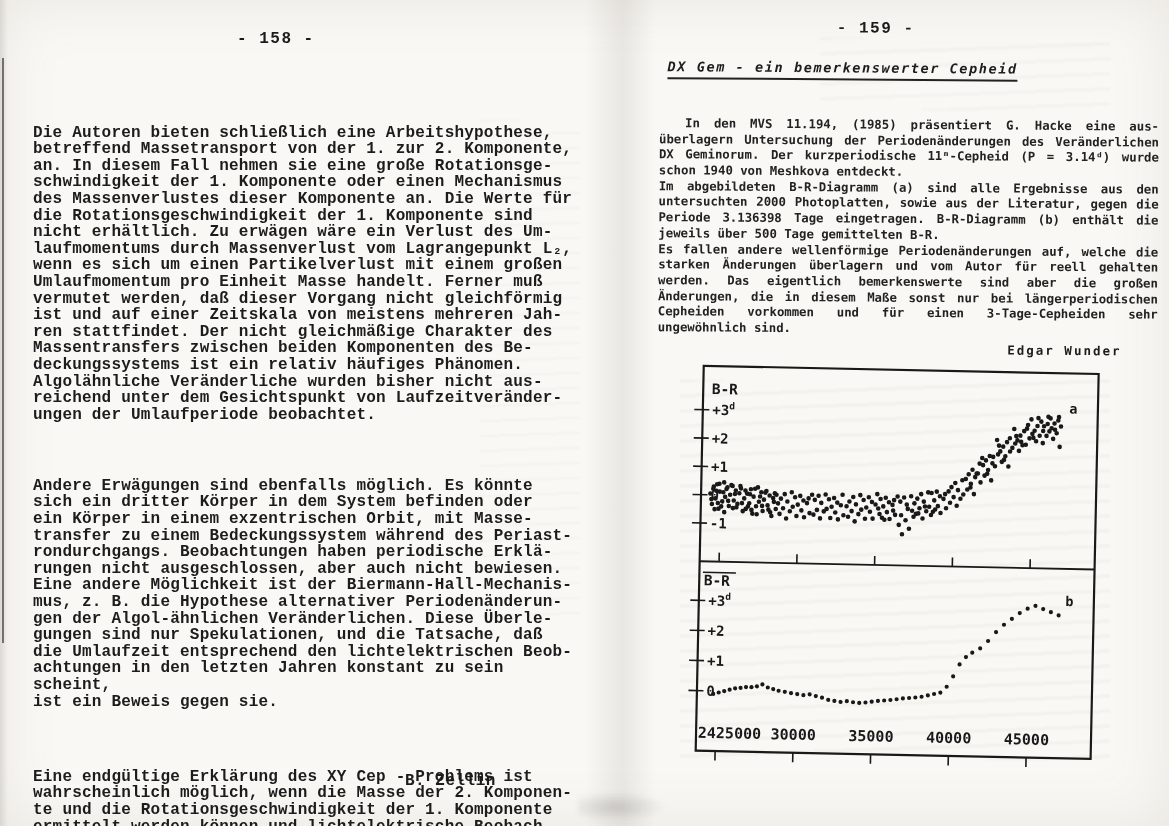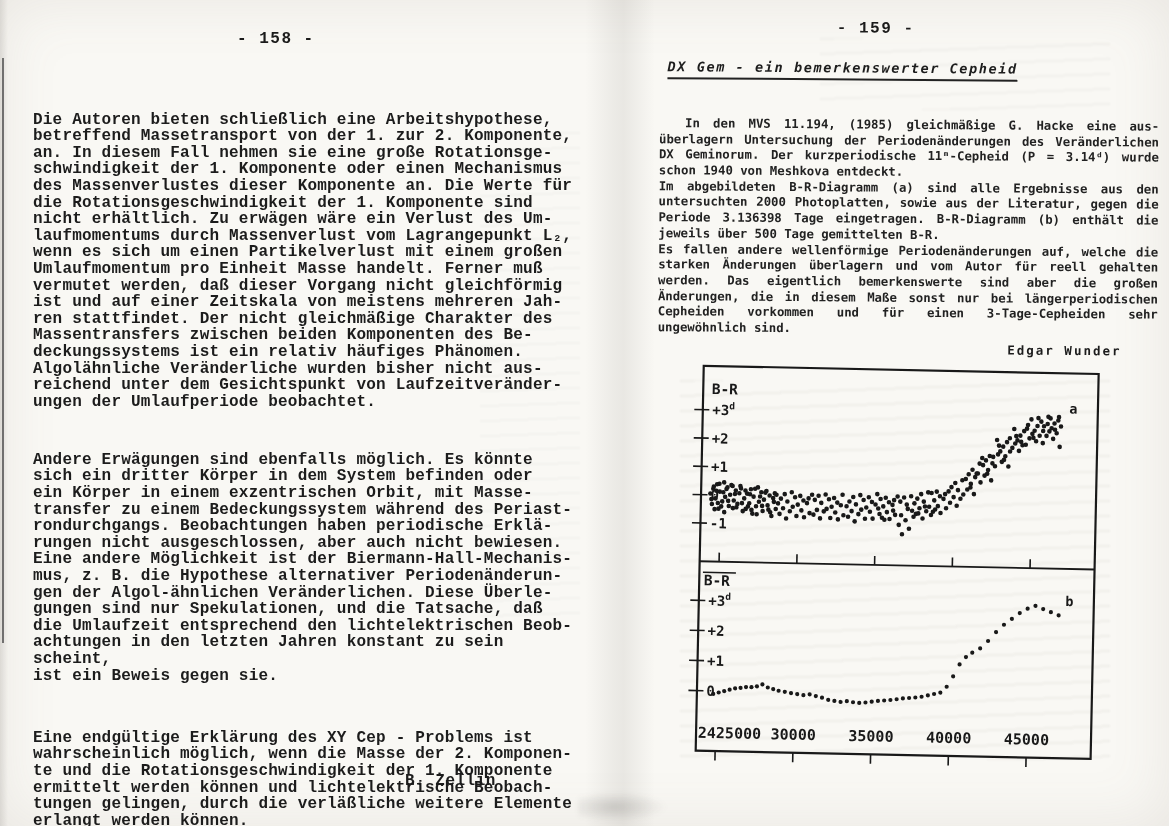--- a/index.html
+++ b/index.html
@@ -5,21 +5,21 @@
   html,body{margin:0;padding:0;background:#e9e7e2;}
   #scan{position:relative;width:1169px;height:826px;background:#f9f8f4;overflow:hidden;
         box-shadow:inset 0 0 60px rgba(120,110,95,.12);}
   
   .lp{position:absolute;left:0;top:0;width:600px;height:826px;}
   .pagenum{font:600 16px "Liberation Mono","DejaVu Sans Mono",monospace;color:#1b1b1b;letter-spacing:1.5px;}
   .lp .pagenum{position:absolute;left:237px;top:30px;}
   .tw{position:absolute;left:33px;top:92px;width:545px;
       font:600 16px "Liberation Mono","DejaVu Sans Mono",monospace;color:#1c1c1c;
       line-height:16.6px;letter-spacing:.2px;white-space:pre-line;}
-  .tw .para{margin:3px 0 22px 0;}
+  .tw .para{margin:16px 0 22px 0;}
   .tw .para:nth-child(2){margin-bottom:26px;}
   .sig-left{position:absolute;left:405px;top:772px;
       font:600 16px "Liberation Mono","DejaVu Sans Mono",monospace;color:#1c1c1c;letter-spacing:.5px;}
   
   .rp{position:absolute;left:640px;top:0;width:529px;height:826px;
       transform:rotate(.4deg);transform-origin:0 0;}
   .rp .pagenum{position:absolute;left:197px;top:18px;}
   .title{position:absolute;left:28px;top:58px;
       font:700 13.5px "DejaVu Sans Mono","Liberation Mono",monospace;font-style:italic;
       letter-spacing:1.6px;color:#1d1d1d;border-bottom:2px solid #222;padding-bottom:3px;}
@@ -108,21 +108,21 @@
   <div class="rp">
     <div class="pagenum">- 159 -</div>
     <div class="title">DX Gem - ein bemerkenswerter Cepheid</div>
     <div class="body" id="rp-body">
         <div class="line just ind">
           <span>In</span>
           <span>den</span>
           <span>MVS</span>
           <span>11.194,</span>
           <span>(1985)</span>
-          <span>gleichmäßige</span>
+          <span>präsentiert</span>
           <span>G.</span>
           <span>Hacke</span>
           <span>eine</span>
           <span>aus-</span>
         </div>
         <div class="line just">
           <span>überlagern</span>
           <span>Untersuchung</span>
           <span>der</span>
           <span>Periodenänderungen</span>

